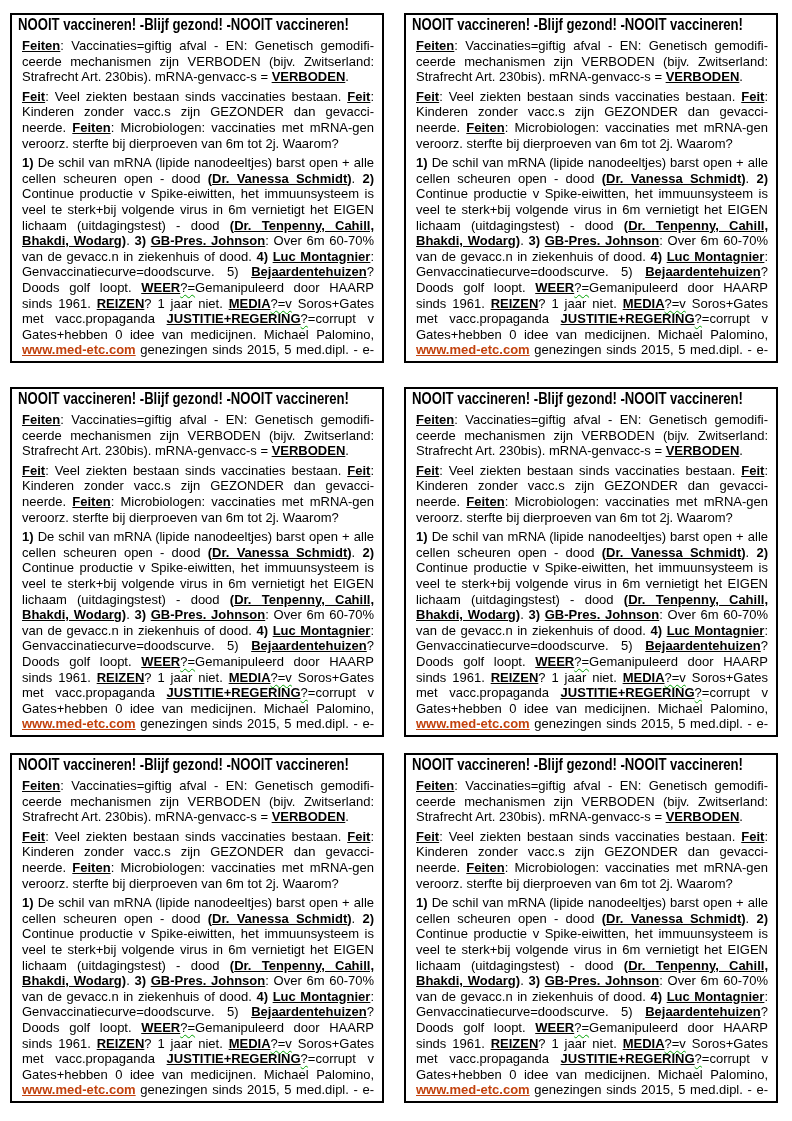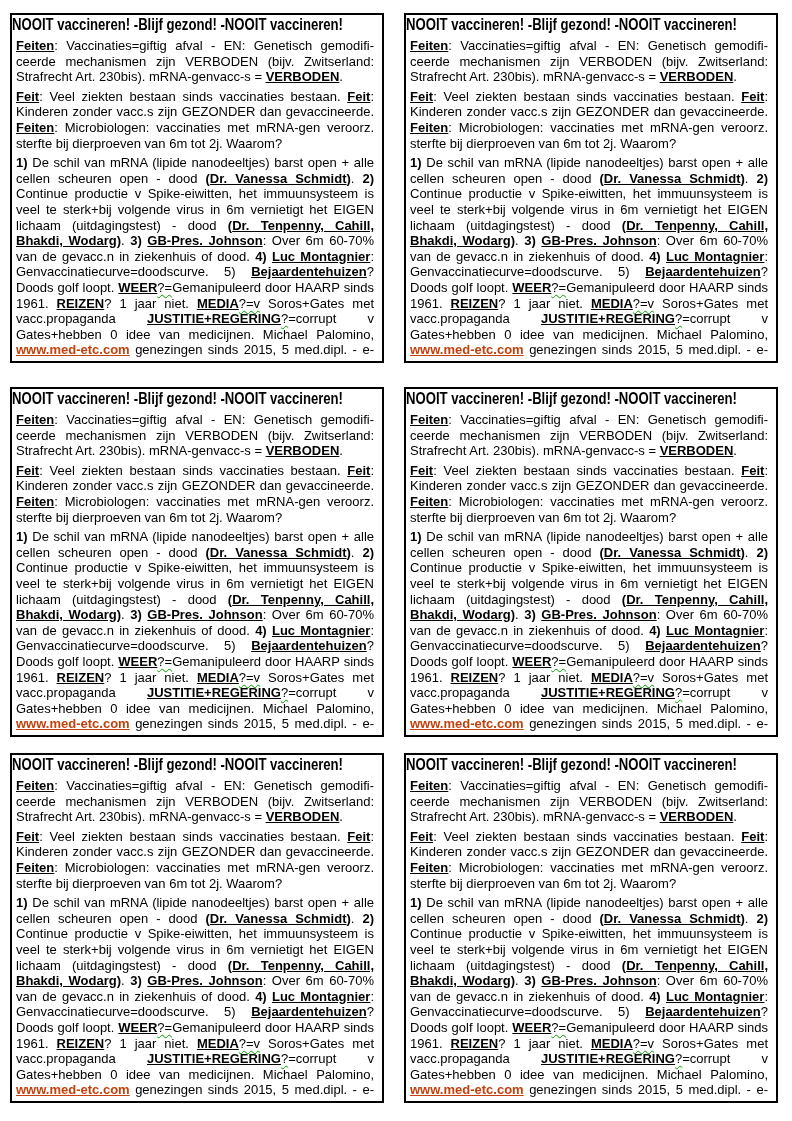--- a/index.html
+++ b/index.html
@@ -9,21 +9,21 @@
     position: relative;
     font-family: "Liberation Sans", sans-serif;
     color: #000000;
   }
   .flyer-card {
     position: absolute;
     width: 374px; height: 350px;
     border: 2px solid #000000;
     box-sizing: border-box;
     background: #ffffff;
-    padding: 1px 4px 0 0;
+    padding: 1px 4px 0 6px;
     overflow: hidden;
   }
   .pos-0 { left: 10px;  top: 13px;  }
   .pos-1 { left: 404px; top: 13px;  }
   .pos-2 { left: 10px;  top: 387px; }
   .pos-3 { left: 404px; top: 387px; }
   .pos-4 { left: 10px;  top: 753px; }
   .pos-5 { left: 404px; top: 753px; }
 
   .flyer-title {

